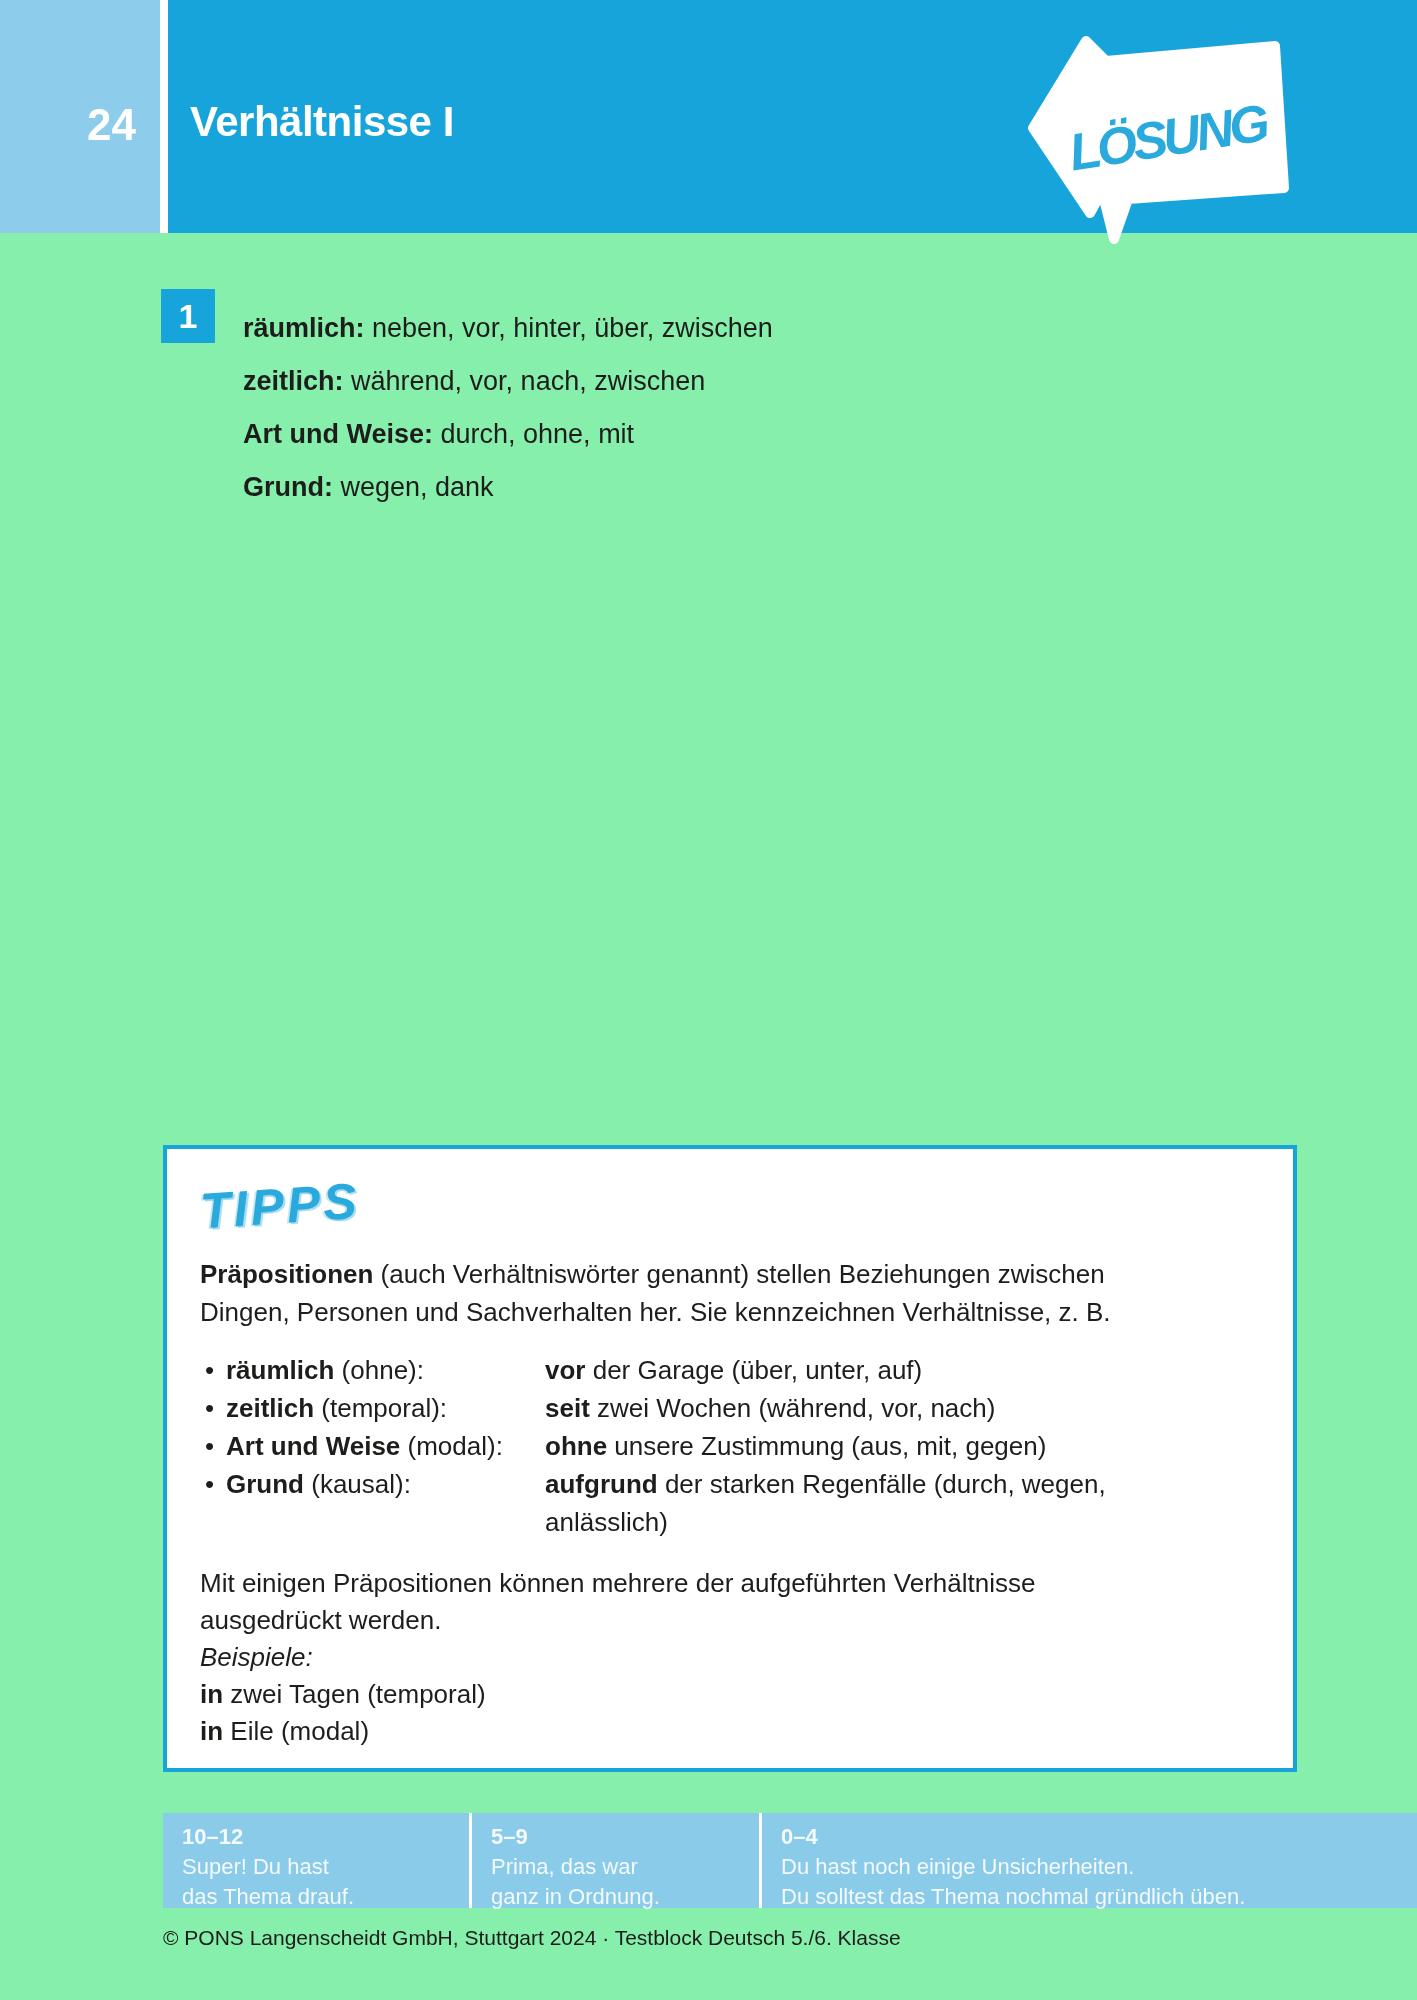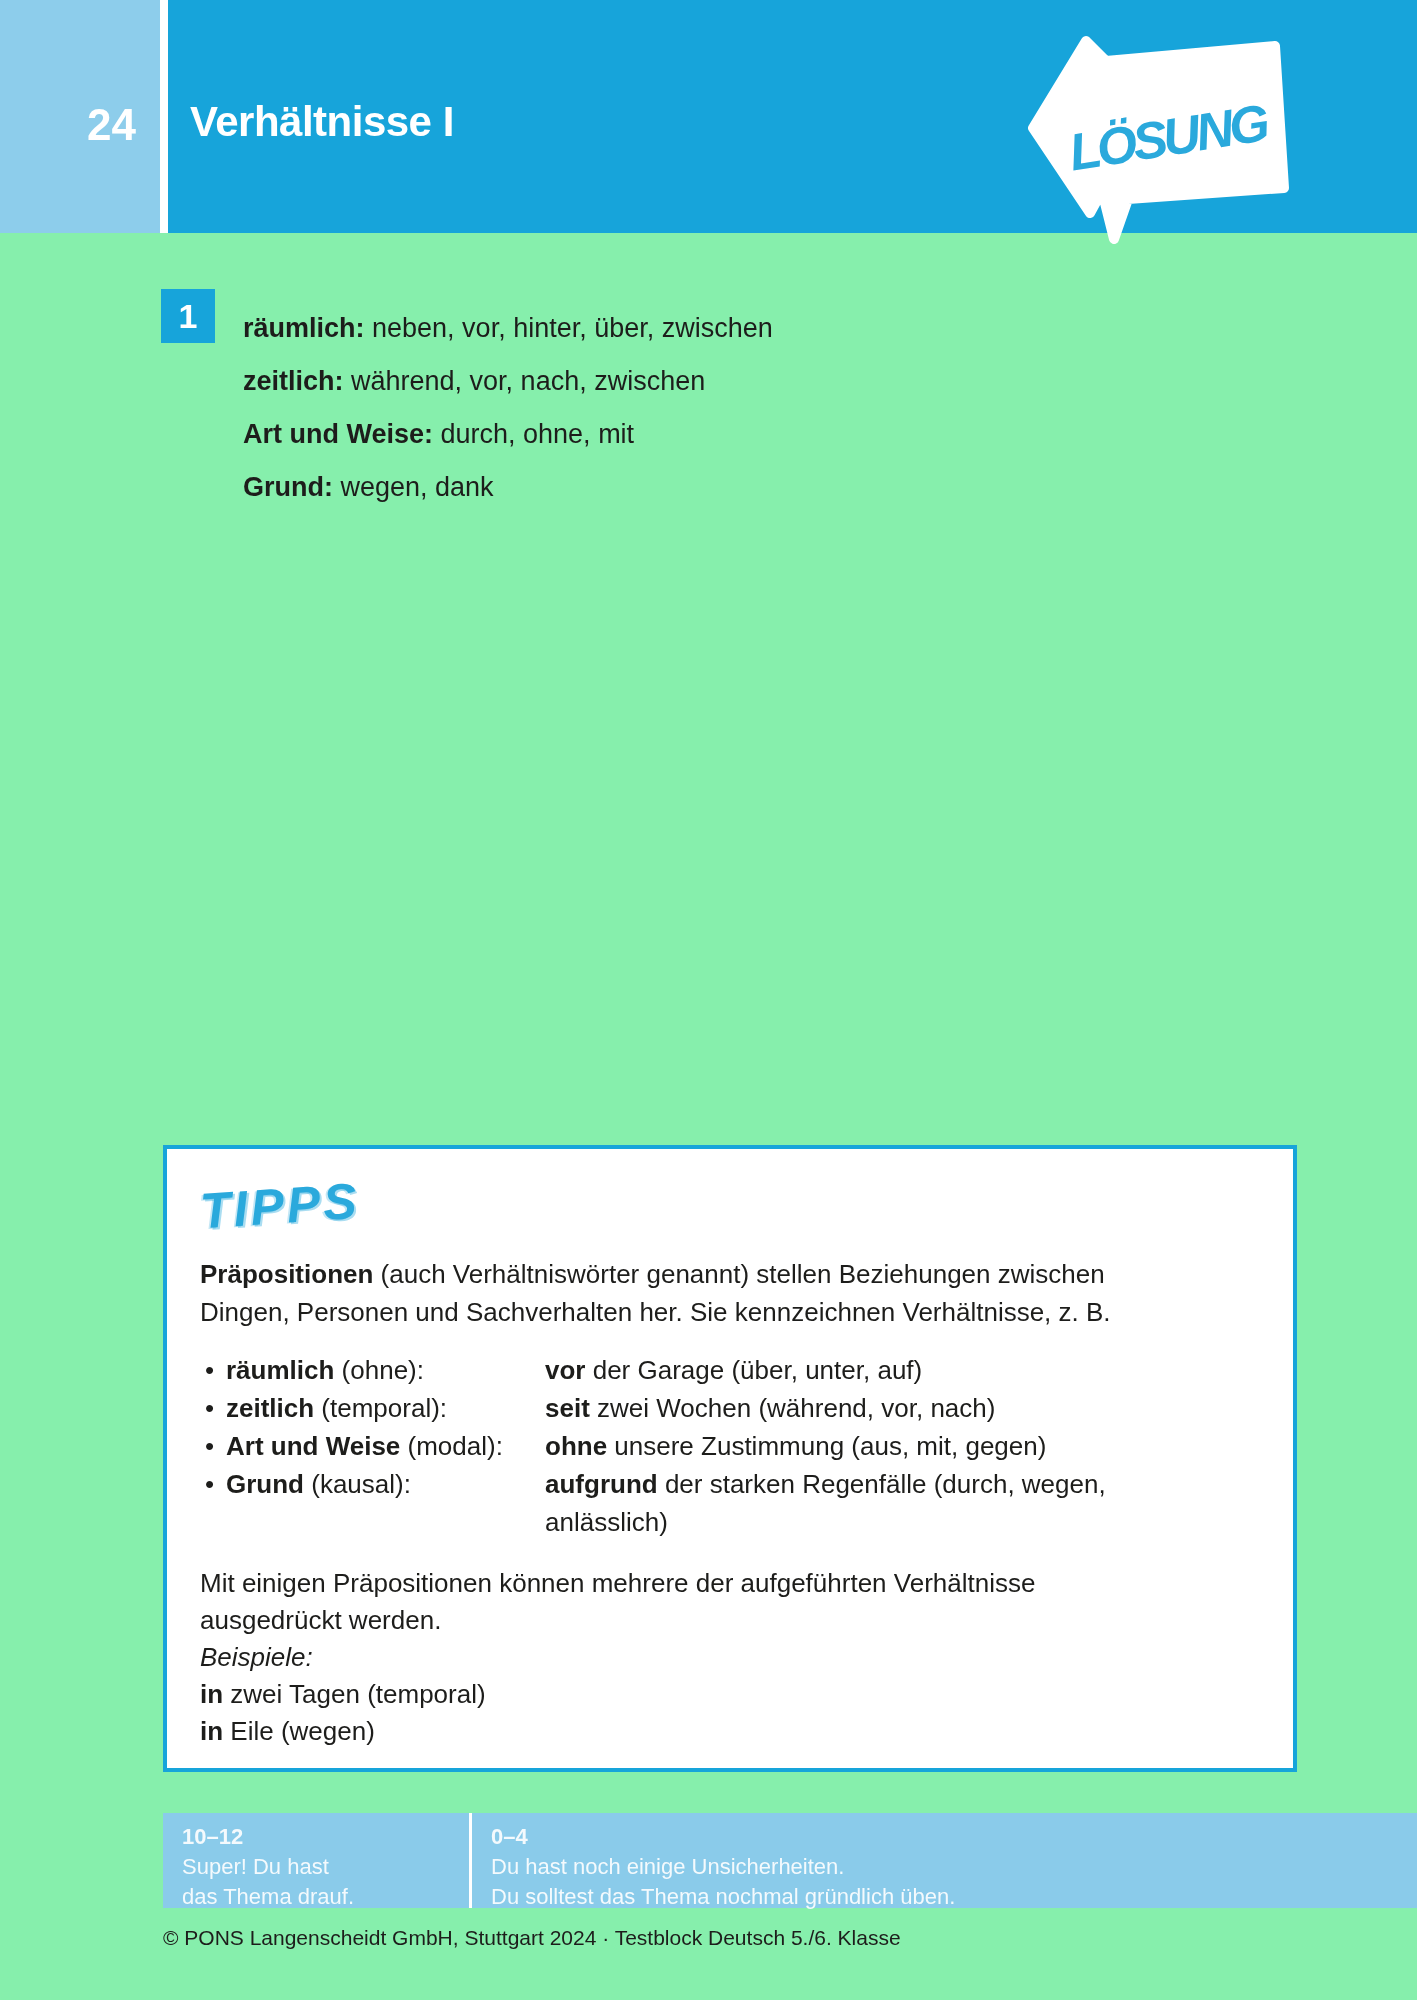--- a/index.html
+++ b/index.html
@@ -119,30 +119,35 @@
           <span class="tvalue"><b>aufgrund</b><span> der starken Regenfälle (durch, wegen,</span>
             <div>anlässlich)</div>
           </span>
         </div>
       </div>
       <div class="outro">
         <div>Mit einigen Präpositionen können mehrere der aufgeführten Verhältnisse</div>
         <div>ausgedrückt werden.</div>
         <div class="it">Beispiele:</div>
         <div><b>in</b><span> zwei Tagen (temporal)</span></div>
-        <div><b>in</b><span> Eile (wegen)</span></div>
+        <div><b>in</b><span> Eile (modal)</span></div>
       </div>
     </div>
   </div>
 
   <div class="score">
     <div class="cell c1">
       <div class="range">10–12</div>
       <div>Super! Du hast</div>
       <div>das Thema drauf.</div>
+    </div>
+    <div class="cell c2">
+      <div class="range">5–9</div>
+      <div>Prima, das war</div>
+      <div>ganz in Ordnung.</div>
     </div>
     <div class="cell c3">
       <div class="range">0–4</div>
       <div>Du hast noch einige Unsicherheiten.</div>
       <div>Du solltest das Thema nochmal gründlich üben.</div>
     </div>
   </div>
 
   <div class="footer">© PONS Langenscheidt GmbH, Stuttgart 2024 · Testblock Deutsch 5./6. Klasse</div>
 

